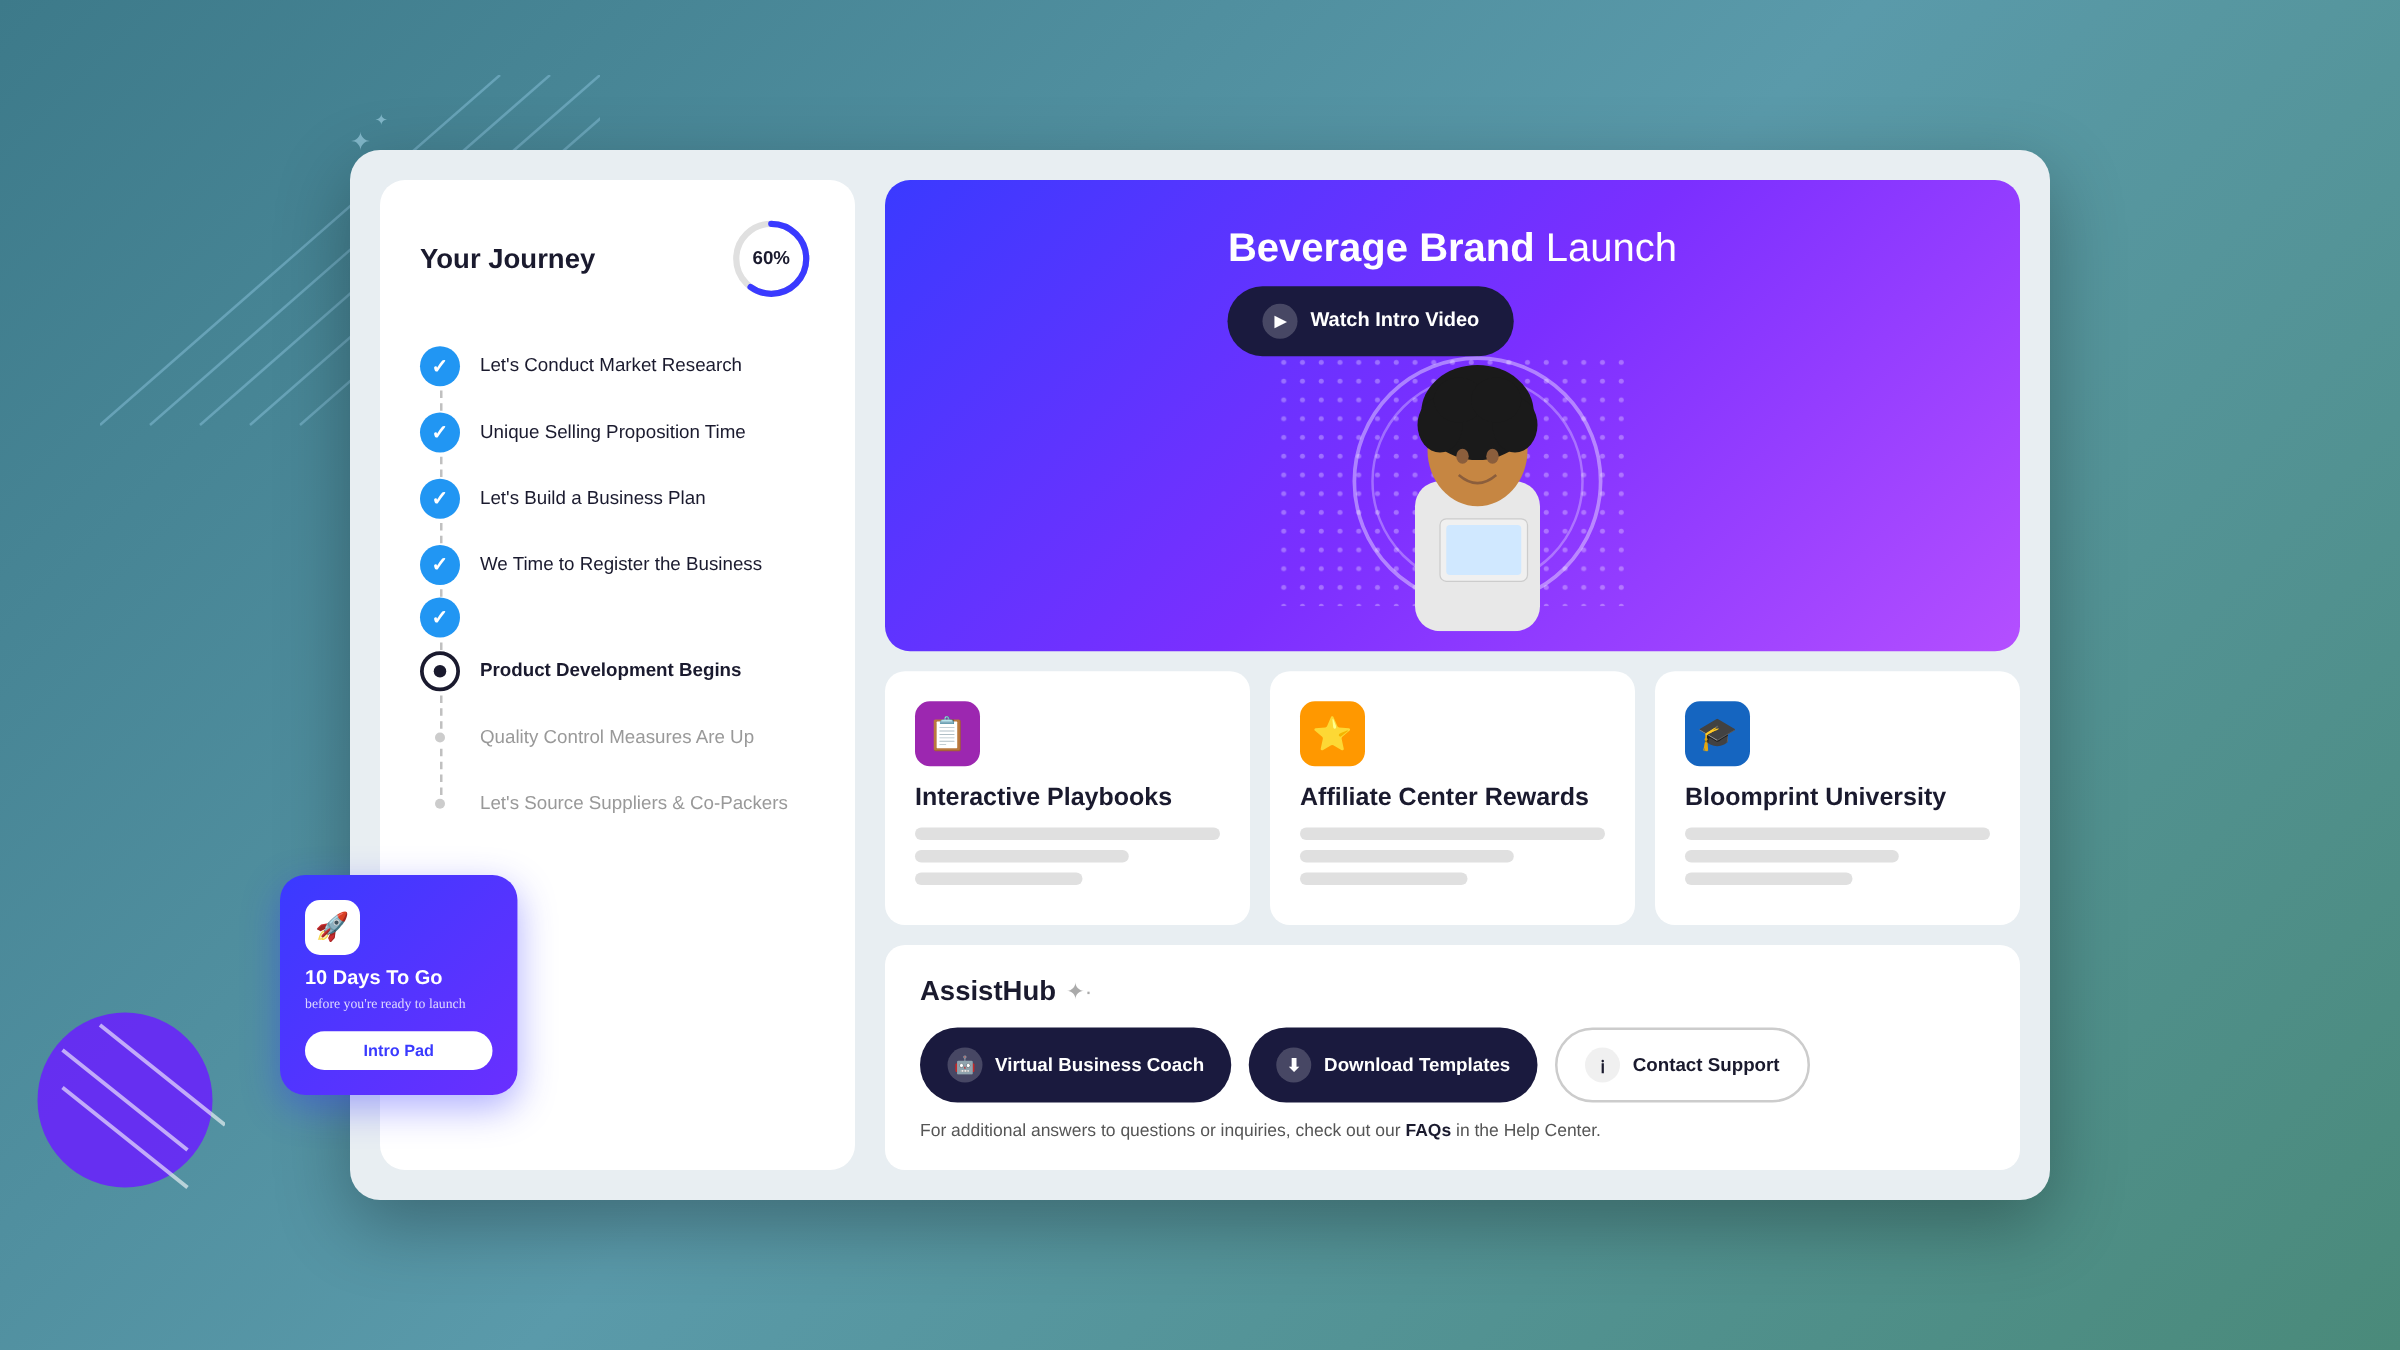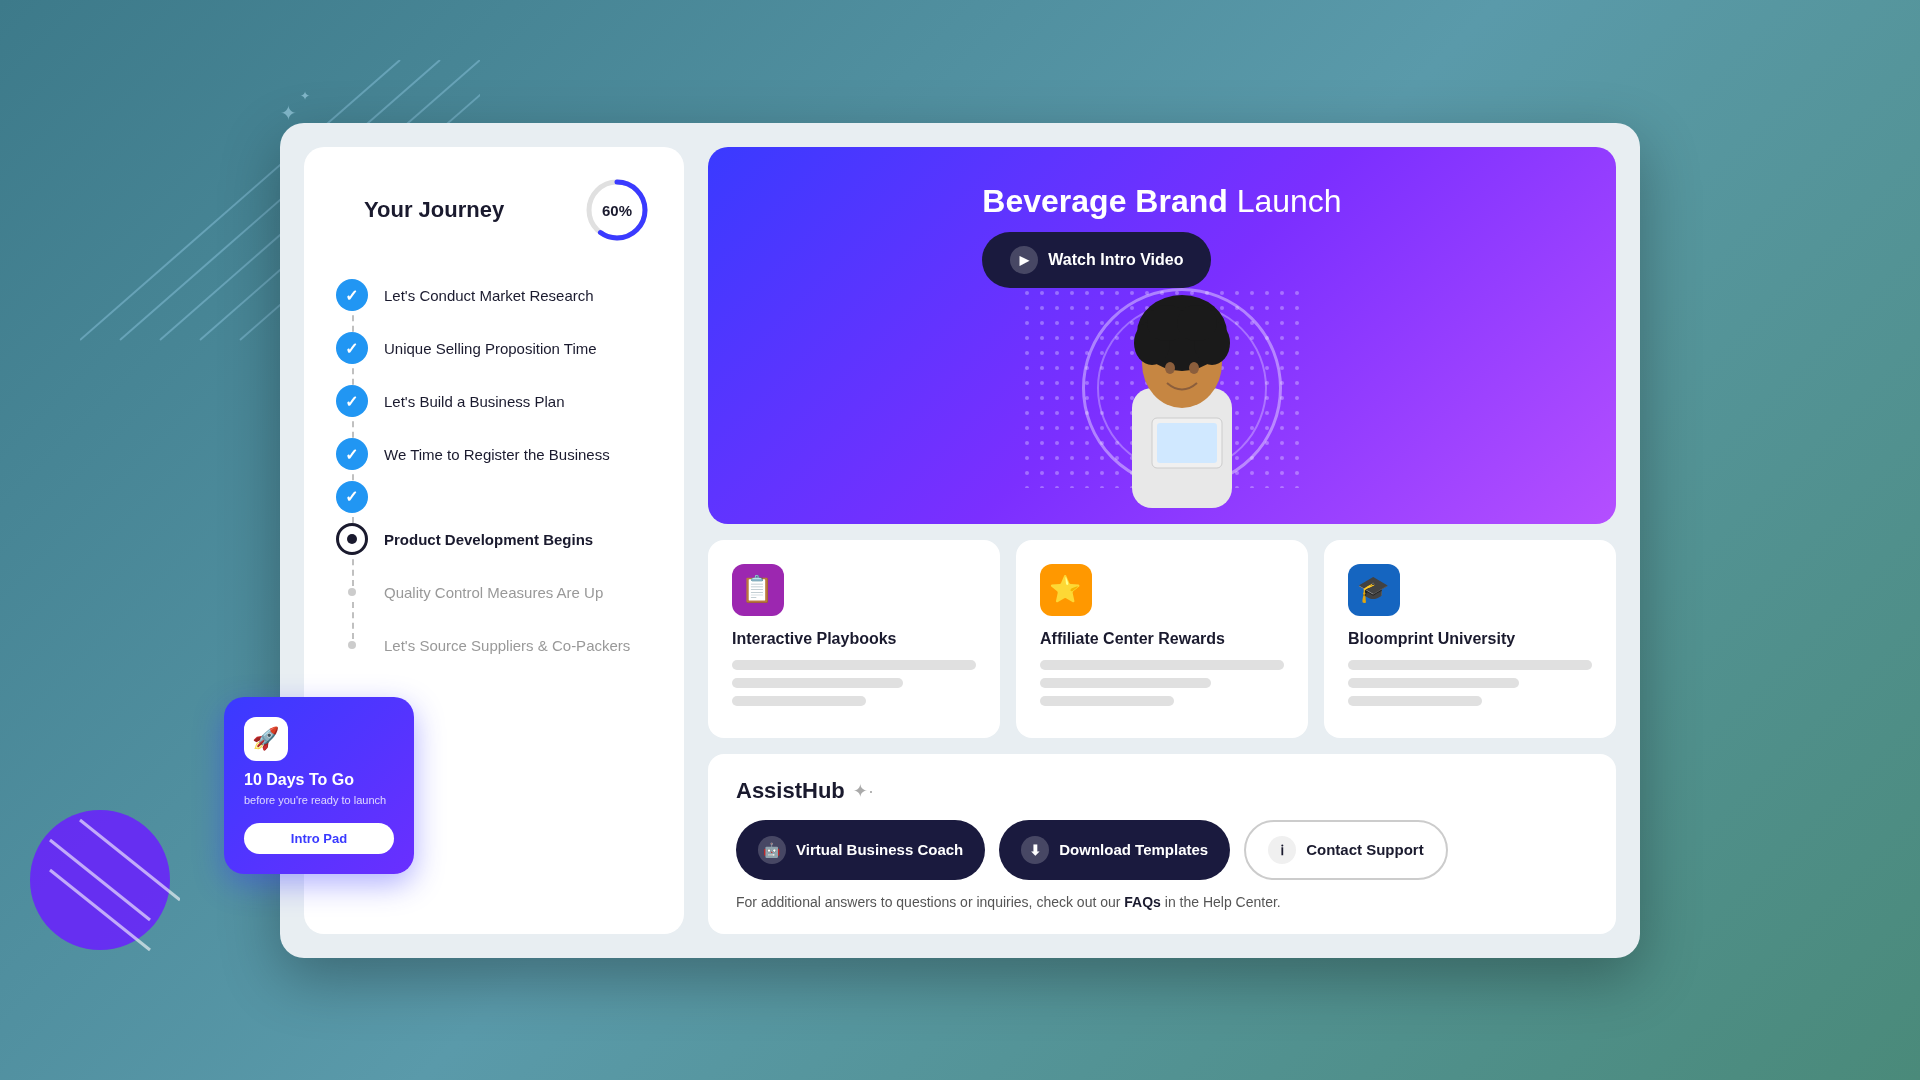--- a/index.html
+++ b/index.html
@@ -71,21 +71,20 @@
       display: flex;
       align-items: center;
       justify-content: space-between;
       margin-bottom: 24px;
     }
 
     .journey-title {
       font-size: 22px;
       font-weight: 700;
       color: #1a1a2e;
-      margin-left: 28px;
     }
 
     
     .progress-circle {
       position: relative;
       width: 70px;
       height: 70px;
     }
 
     .progress-circle svg {
@@ -305,21 +304,21 @@
       justify-content: center;
       font-size: 26px;
       margin-bottom: 14px;
     }
 
     .feature-card-icon.purple { background: #9c27b0; }
     .feature-card-icon.amber { background: #ff9800; }
     .feature-card-icon.blue { background: #1565c0; }
 
     .feature-card-title {
-      font-size: 16px;
+      font-size: 20px;
       font-weight: 700;
       color: #1a1a2e;
       margin-bottom: 12px;
     }
 
     .skeleton-line {
       height: 10px;
       background: #e0e0e0;
       border-radius: 5px;
       margin-bottom: 8px;
@@ -443,20 +442,21 @@
       font-size: 16px;
       font-weight: 700;
       margin-bottom: 4px;
     }
 
     .launch-pad-sub {
       font-size: 11px;
       opacity: 0.8;
       margin-bottom: 14px;
       line-height: 1.4;
+      font-family: Liberation Serif, serif;
     }
 
     .launch-pad-btn {
       background: #fff;
       color: #3a3aff;
       border: none;
       border-radius: 20px;
       padding: 8px 18px;
       font-size: 13px;
       font-weight: 700;

